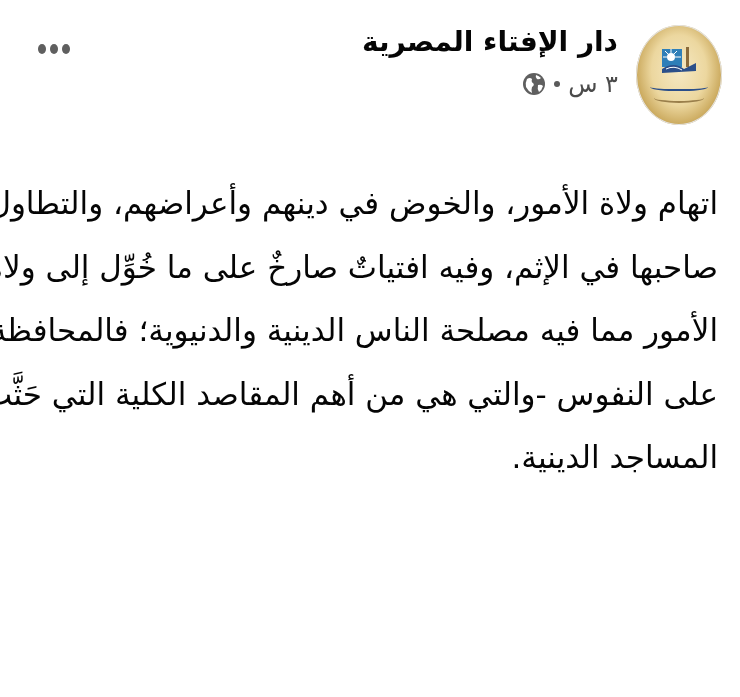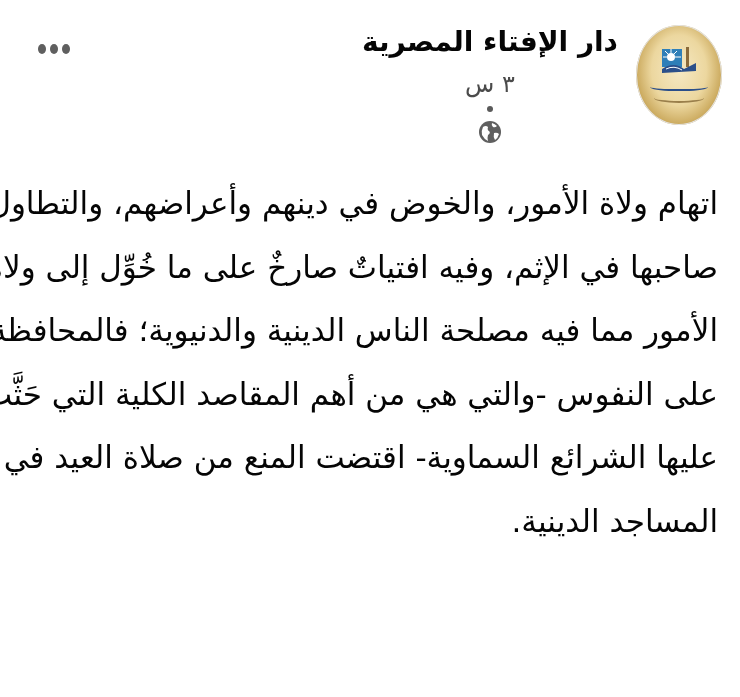--- a/index.html
+++ b/index.html
@@ -72,21 +72,21 @@
     font-weight: bold;
     font-size: 28px;
     line-height: 40px;
     color: #050505;
     white-space: nowrap;
     cursor: pointer;
   }
   .sub {
     margin-top: 8px;
     display: flex;
-    flex-direction: column;
+    flex-direction: row;
     align-items: center;
     gap: 8px;
     font-size: 24px;
     color: #4b4b4b;
     direction: rtl;
   }
   .sub .time {
     font-family: "DejaVu Sans", sans-serif;
     cursor: pointer;
   }
@@ -183,17 +183,16 @@
         </svg>
       </div>
     </div>
   </div>
 
   <div class="body-text">
     <span class="line">اتهام ولاة الأمور، والخوض في دينهم وأعراضهم، والتطاول</span>
     <span class="line">صاحبها في الإثم، وفيه افتياتٌ صارخٌ على ما خُوِّل إلى ولاة</span>
     <span class="line">الأمور مما فيه مصلحة الناس الدينية والدنيوية؛ فالمحافظة</span>
     <span class="line">على النفوس -والتي هي من أهم المقاصد الكلية التي حَثَّت</span>
-    <span class="line">عليها الشرائع السماوية- اقتضت المنع من صلاة العيد في</span>
     <span class="line last">المساجد الدينية.</span>
   </div>
 
 </div>
 
 </body></html>

